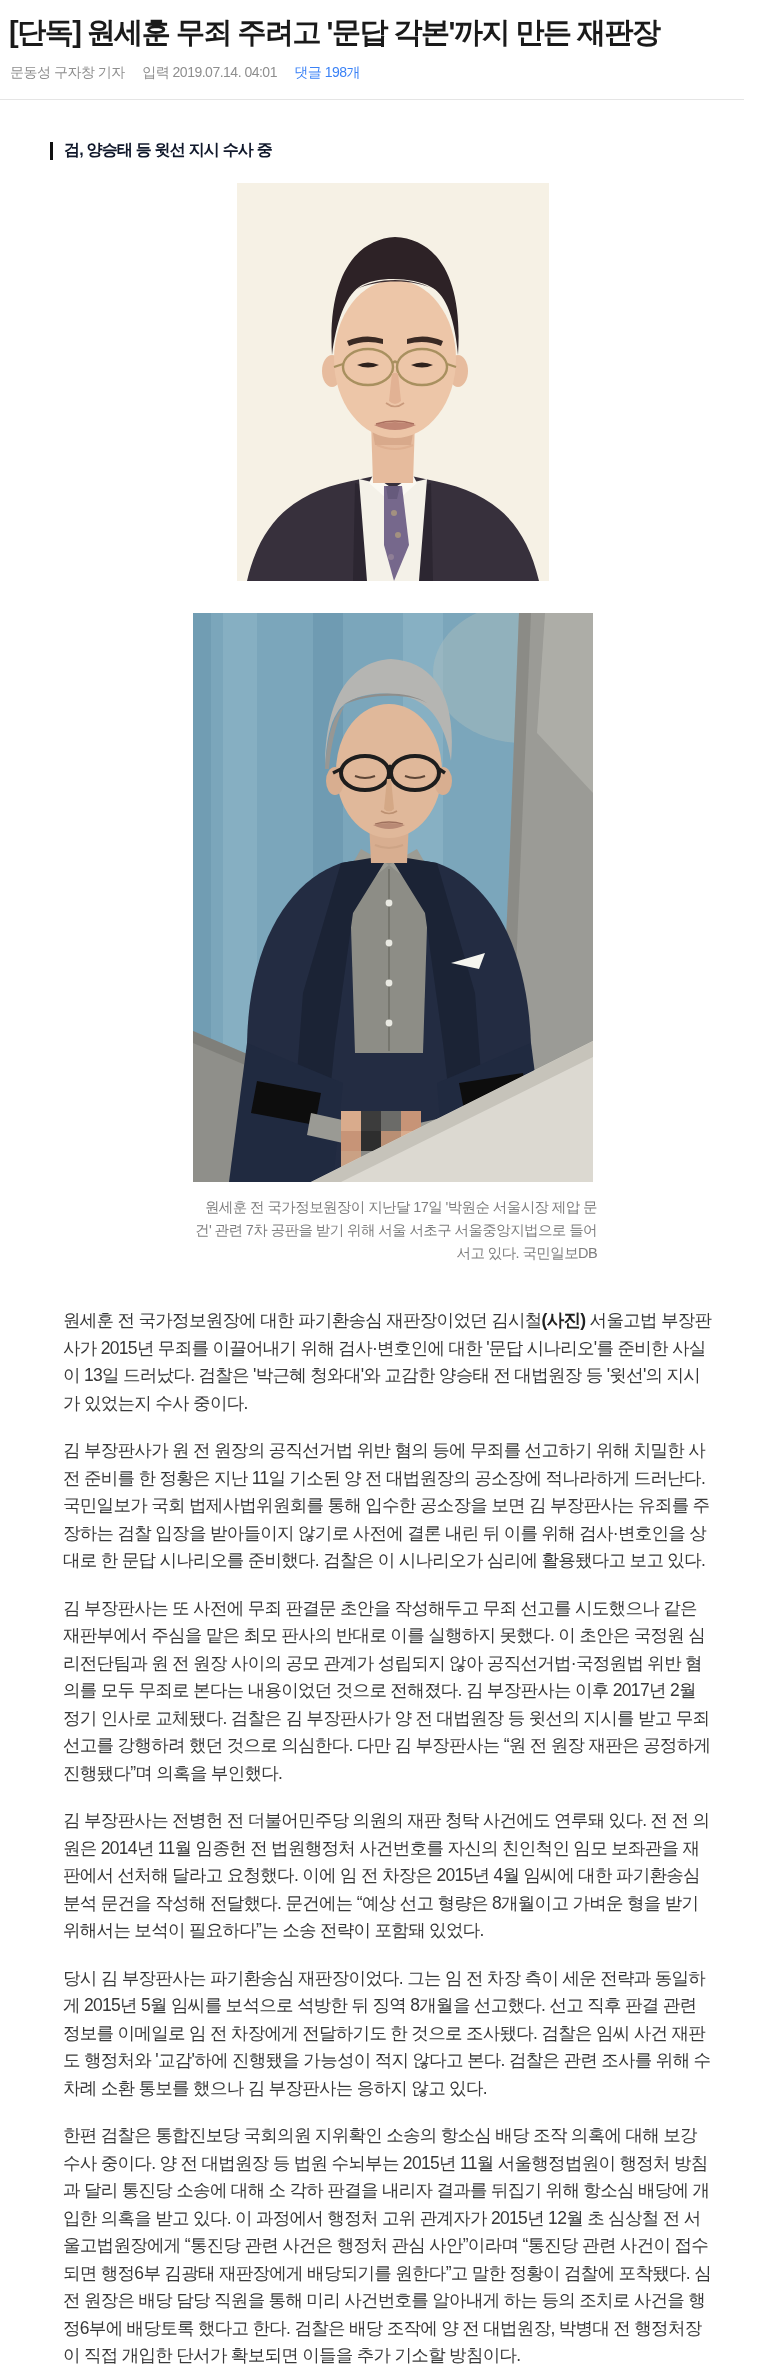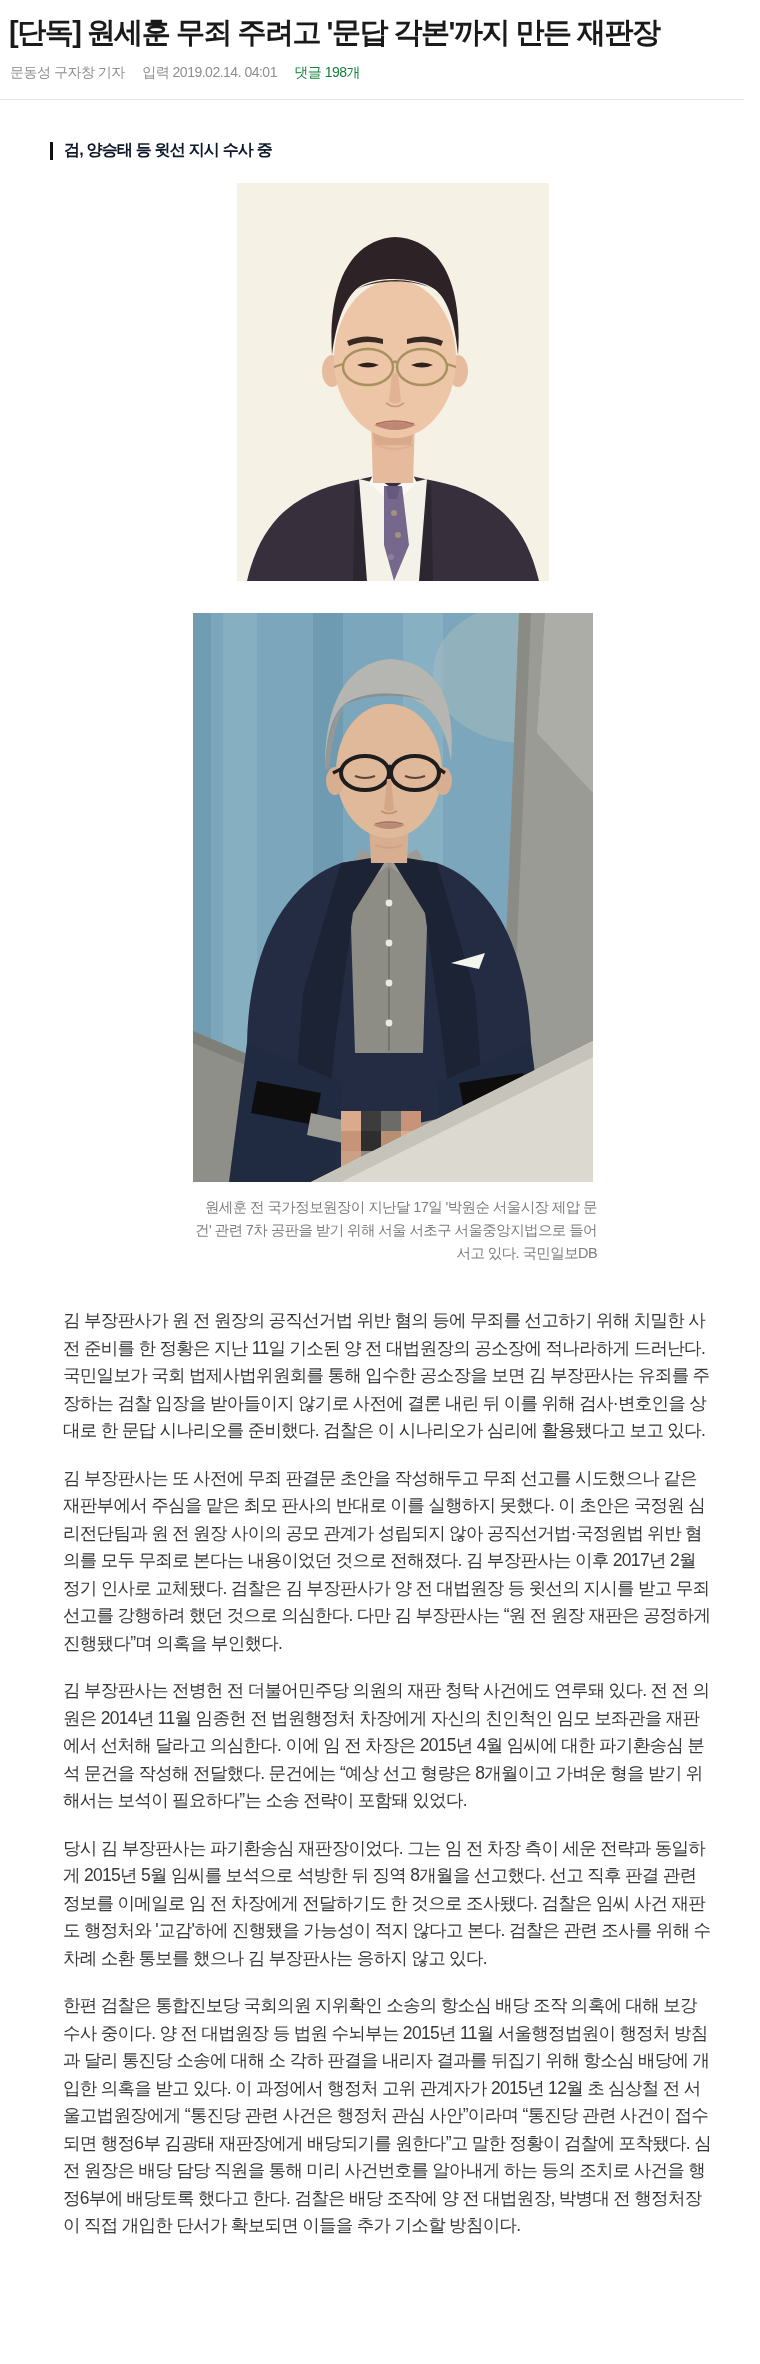--- a/index.html
+++ b/index.html
@@ -10,21 +10,21 @@
   .headline {
     padding:14px 12px 0 9px;
     font-size:29px; line-height:1.25; font-weight:700;
     color:#1a1a1a; letter-spacing:-1.5px;
   }
   .byline {
     padding:14px 0 0 10px;
     font-size:14px; color:#8e8e8e; letter-spacing:-0.5px;
   }
   .byline .sep { display:inline-block; width:14px; }
-  .byline .comments { color:#15803d; }
+  .byline .comments { color:#3b82f6; }
   .divider { border-top:1px solid #e5e5e5; margin-top:17px; }
 
   .subheading {
     margin:40px 0 0 50px;
     display:flex; align-items:center;
     font-size:16px; font-weight:700; color:#0f172a; letter-spacing:-0.8px;
   }
   .subheading .bar { width:3px; height:18px; background:#111; margin-right:11px; }
 
   .photo1-wrap { margin:22px 0 0 237px; width:312px; height:398px; }
@@ -46,21 +46,21 @@
 </style>
 </head>
 <body>
 
 <div class="page">
 
   <h1 class="headline">[단독] 원세훈 무죄 주려고 '문답 각본'까지 만든 재판장</h1>
 
   <div class="byline">
     <span>문동성 구자창 기자</span><span class="sep"></span>
-    <span>입력 2019.02.14. 04:01</span><span class="sep"></span>
+    <span>입력 2019.07.14. 04:01</span><span class="sep"></span>
     <span class="comments">댓글 198개</span>
   </div>
 
   <div class="divider"></div>
 
   <div class="subheading">
     <span class="bar"></span>
     <span>검, 양승태 등 윗선 지시 수사 중</span>
   </div>
 
@@ -204,20 +204,21 @@
       <path d="M182 232 Q196 238 210 232" fill="none" stroke="#caa183" stroke-width="2" opacity="0.8"></path>
 
       <path d="M118 569 L400 428 L400 569 Z" fill="#dcd9d1"></path>
       <path d="M118 569 L400 428 L400 444 L148 569 Z" fill="#c6c3ba"></path>
     </svg>
   </div>
 
   <p class="caption">원세훈 전 국가정보원장이 지난달 17일 '박원순 서울시장 제압 문건' 관련 7차 공판을 받기 위해 서울 서초구 서울중앙지법으로 들어서고 있다. 국민일보DB</p>
 
   <div class="body-text">
+    <p><span>원세훈 전 국가정보원장에 대한 파기환송심 재판장이었던 김시철</span><b>(사진)</b><span> 서울고법 부장판사가 2015년 무죄를 이끌어내기 위해 검사·변호인에 대한 '문답 시나리오'를 준비한 사실이 13일 드러났다. 검찰은 '박근혜 청와대'와 교감한 양승태 전 대법원장 등 '윗선'의 지시가 있었는지 수사 중이다.</span></p>
     <p>김 부장판사가 원 전 원장의 공직선거법 위반 혐의 등에 무죄를 선고하기 위해 치밀한 사전 준비를 한 정황은 지난 11일 기소된 양 전 대법원장의 공소장에 적나라하게 드러난다. 국민일보가 국회 법제사법위원회를 통해 입수한 공소장을 보면 김 부장판사는 유죄를 주장하는 검찰 입장을 받아들이지 않기로 사전에 결론 내린 뒤 이를 위해 검사·변호인을 상대로 한 문답 시나리오를 준비했다. 검찰은 이 시나리오가 심리에 활용됐다고 보고 있다.</p>
     <p>김 부장판사는 또 사전에 무죄 판결문 초안을 작성해두고 무죄 선고를 시도했으나 같은 재판부에서 주심을 맡은 최모 판사의 반대로 이를 실행하지 못했다. 이 초안은 국정원 심리전단팀과 원 전 원장 사이의 공모 관계가 성립되지 않아 공직선거법·국정원법 위반 혐의를 모두 무죄로 본다는 내용이었던 것으로 전해졌다. 김 부장판사는 이후 2017년 2월 정기 인사로 교체됐다. 검찰은 김 부장판사가 양 전 대법원장 등 윗선의 지시를 받고 무죄 선고를 강행하려 했던 것으로 의심한다. 다만 김 부장판사는 “원 전 원장 재판은 공정하게 진행됐다”며 의혹을 부인했다.</p>
-    <p>김 부장판사는 전병헌 전 더불어민주당 의원의 재판 청탁 사건에도 연루돼 있다. 전 전 의원은 2014년 11월 임종헌 전 법원행정처 차장에게 자신의 친인척인 임모 보좌관을 재판에서 선처해 달라고 의심한다. 이에 임 전 차장은 2015년 4월 임씨에 대한 파기환송심 분석 문건을 작성해 전달했다. 문건에는 “예상 선고 형량은 8개월이고 가벼운 형을 받기 위해서는 보석이 필요하다”는 소송 전략이 포함돼 있었다.</p>
+    <p>김 부장판사는 전병헌 전 더불어민주당 의원의 재판 청탁 사건에도 연루돼 있다. 전 전 의원은 2014년 11월 임종헌 전 법원행정처 사건번호를 자신의 친인척인 임모 보좌관을 재판에서 선처해 달라고 요청했다. 이에 임 전 차장은 2015년 4월 임씨에 대한 파기환송심 분석 문건을 작성해 전달했다. 문건에는 “예상 선고 형량은 8개월이고 가벼운 형을 받기 위해서는 보석이 필요하다”는 소송 전략이 포함돼 있었다.</p>
     <p>당시 김 부장판사는 파기환송심 재판장이었다. 그는 임 전 차장 측이 세운 전략과 동일하게 2015년 5월 임씨를 보석으로 석방한 뒤 징역 8개월을 선고했다. 선고 직후 판결 관련 정보를 이메일로 임 전 차장에게 전달하기도 한 것으로 조사됐다. 검찰은 임씨 사건 재판도 행정처와 '교감'하에 진행됐을 가능성이 적지 않다고 본다. 검찰은 관련 조사를 위해 수차례 소환 통보를 했으나 김 부장판사는 응하지 않고 있다.</p>
     <p>한편 검찰은 통합진보당 국회의원 지위확인 소송의 항소심 배당 조작 의혹에 대해 보강 수사 중이다. 양 전 대법원장 등 법원 수뇌부는 2015년 11월 서울행정법원이 행정처 방침과 달리 통진당 소송에 대해 소 각하 판결을 내리자 결과를 뒤집기 위해 항소심 배당에 개입한 의혹을 받고 있다. 이 과정에서 행정처 고위 관계자가 2015년 12월 초 심상철 전 서울고법원장에게 “통진당 관련 사건은 행정처 관심 사안”이라며 “통진당 관련 사건이 접수되면 행정6부 김광태 재판장에게 배당되기를 원한다”고 말한 정황이 검찰에 포착됐다. 심 전 원장은 배당 담당 직원을 통해 미리 사건번호를 알아내게 하는 등의 조치로 사건을 행정6부에 배당토록 했다고 한다. 검찰은 배당 조작에 양 전 대법원장, 박병대 전 행정처장이 직접 개입한 단서가 확보되면 이들을 추가 기소할 방침이다.</p>
   </div>
 
 </div>
 
 </body></html>

